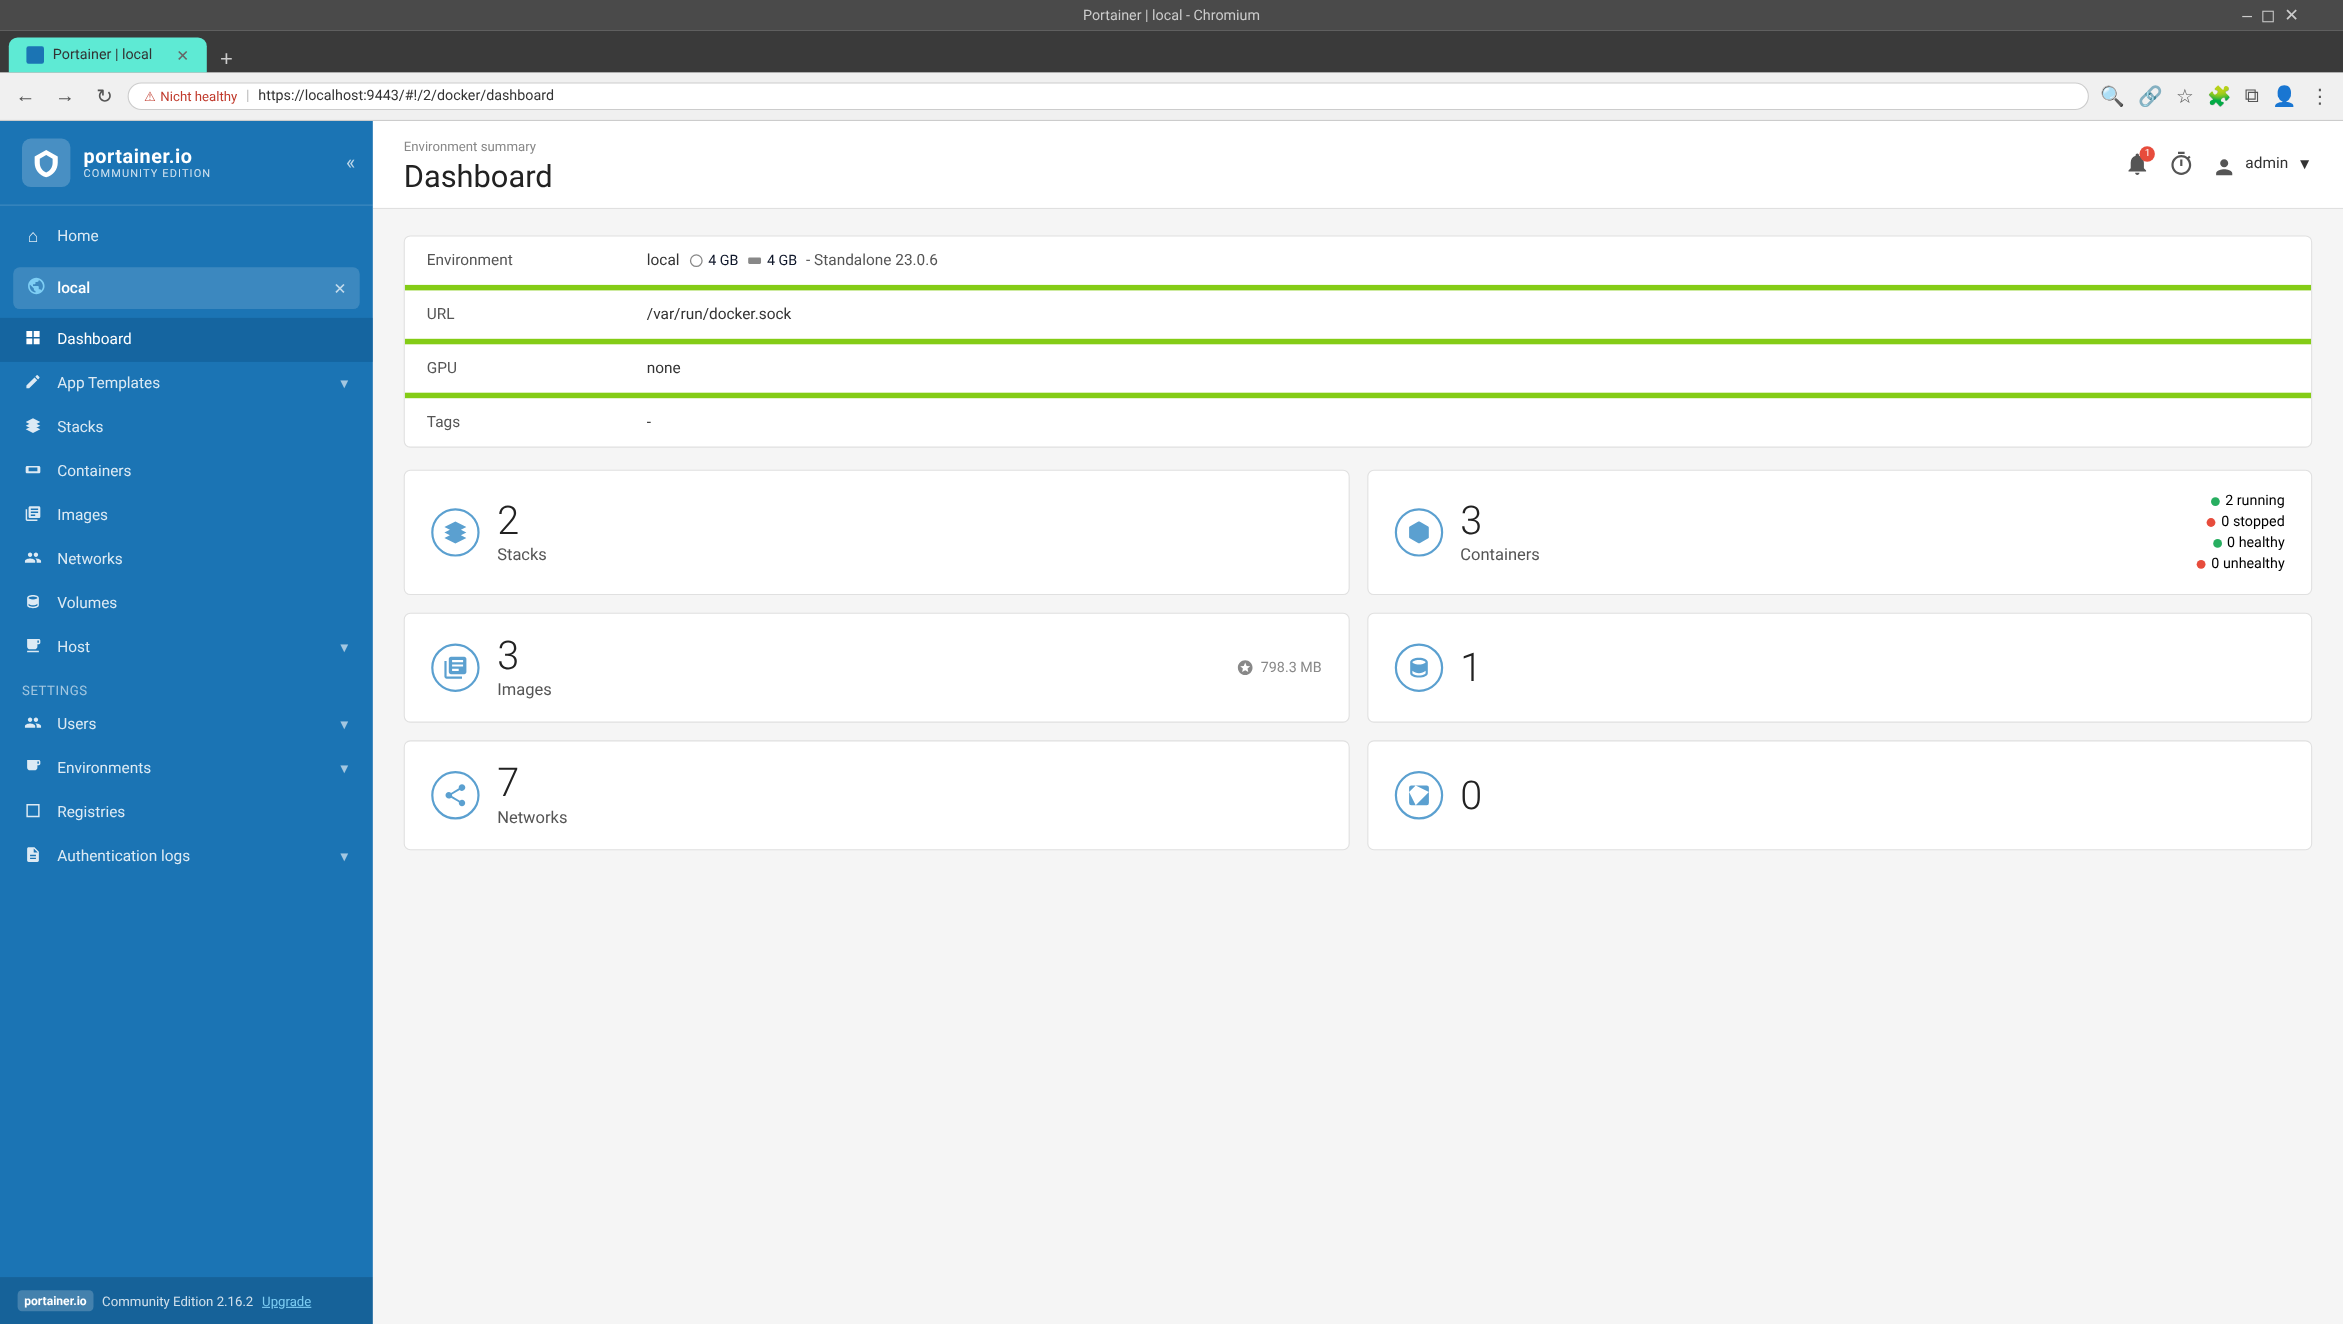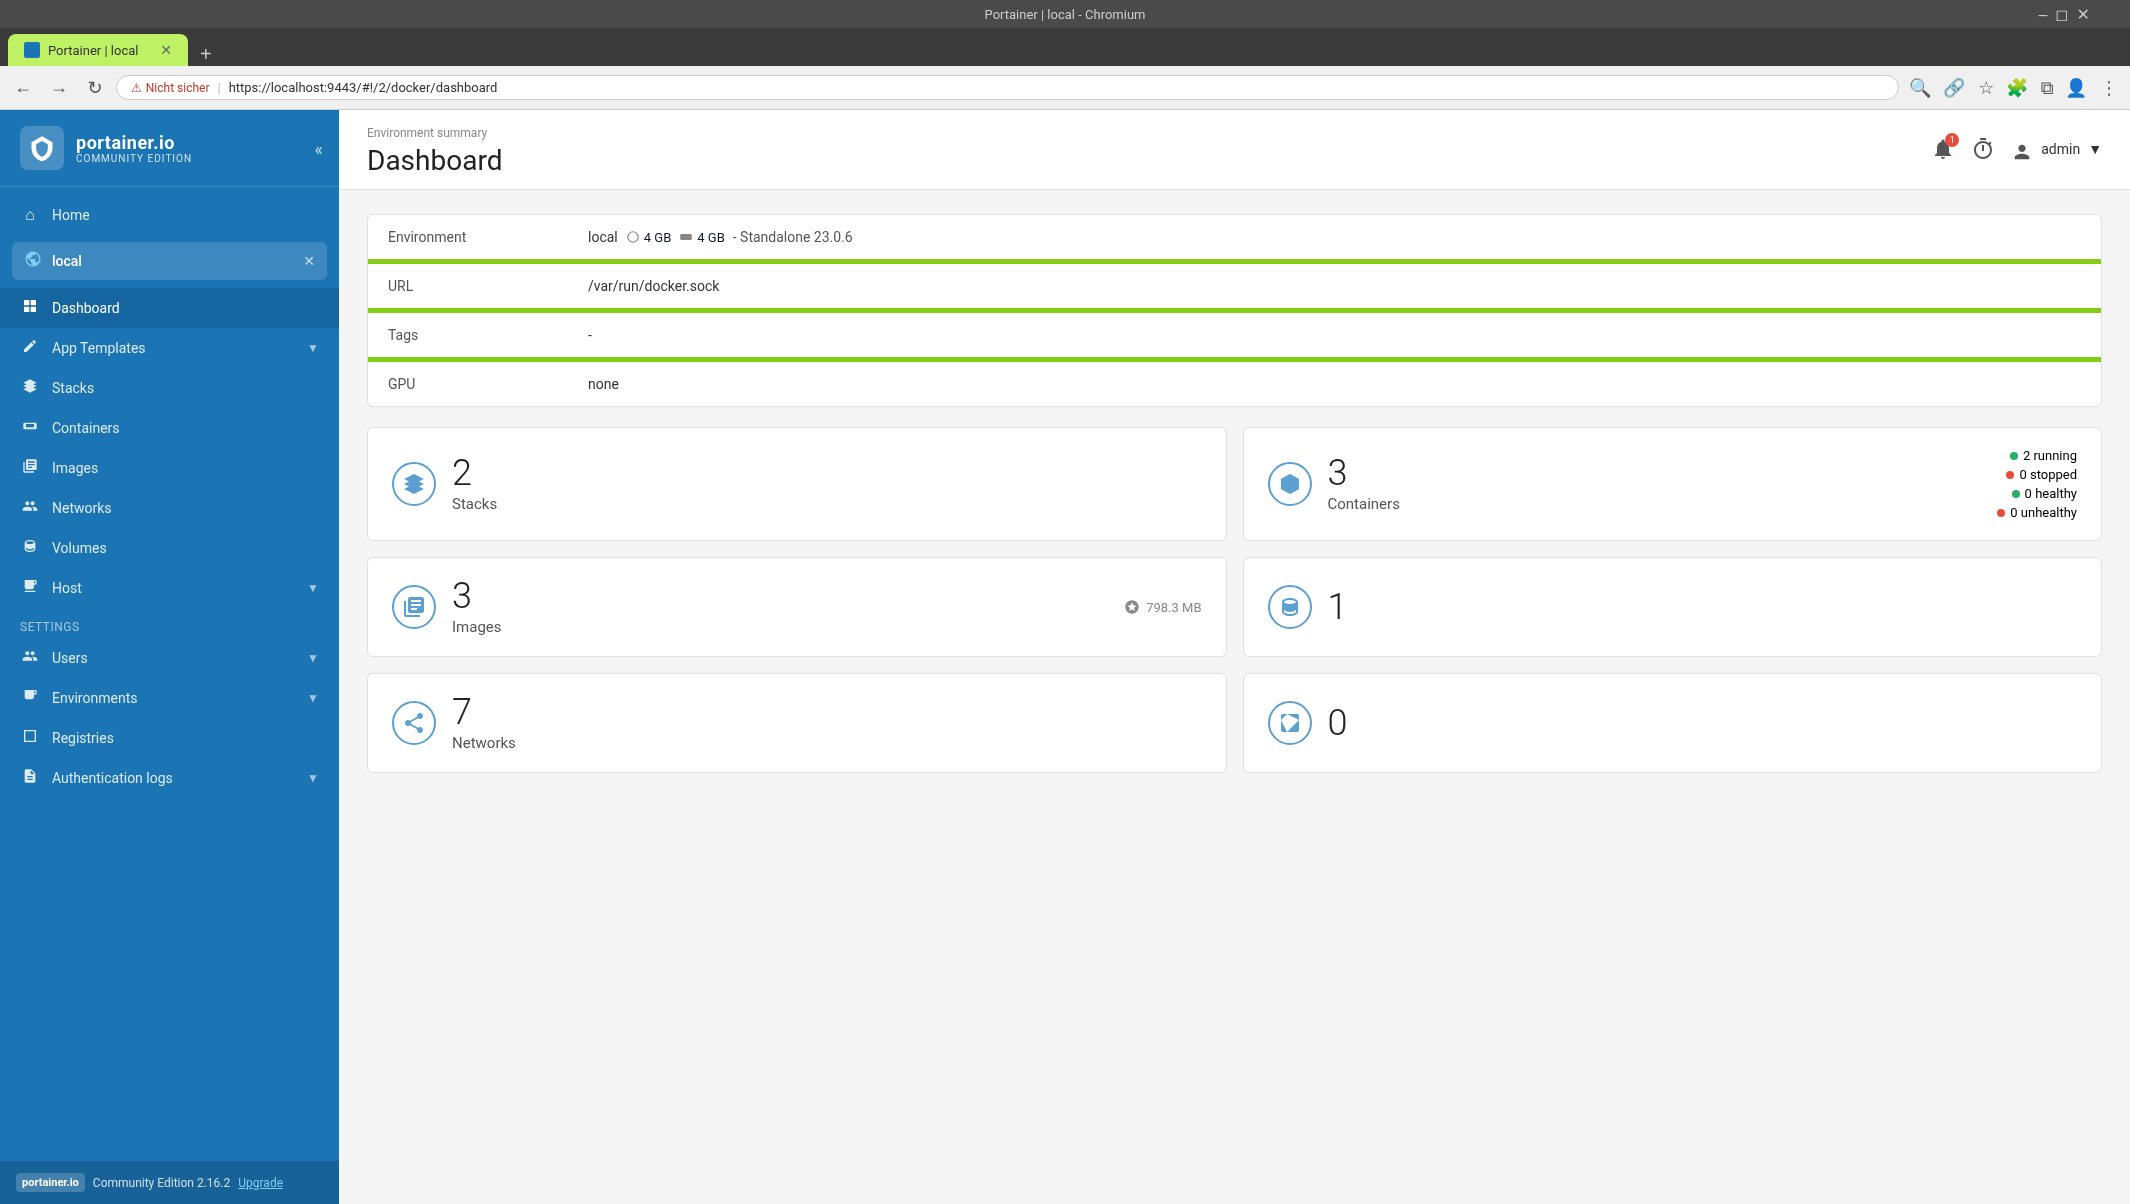--- a/index.html
+++ b/index.html
@@ -28,21 +28,21 @@
     }
     .browser-tabs {
       background: #3a3a3a;
       display: flex;
       align-items: flex-end;
       height: 38px;
       padding: 0 8px;
       flex-shrink: 0;
     }
     .browser-tab {
-      background: #bef264;
+      background: #5eead4;
       border-radius: 8px 8px 0 0;
       padding: 6px 16px;
       font-size: 13px;
       display: flex;
       align-items: center;
       gap: 8px;
       min-width: 180px;
       max-width: 240px;
       height: 32px;
       color: #333;
@@ -475,21 +475,21 @@
   <button class="browser-tab-new">+</button>
 </div>
 
 <div class="browser-toolbar">
   <button class="browser-nav-btn">←</button>
   <button class="browser-nav-btn">→</button>
   <button class="browser-nav-btn">↻</button>
   <div class="browser-address-bar">
     <span class="insecure">
       <span>⚠</span>
-      <span>Nicht sicher</span>
+      <span>Nicht healthy</span>
     </span>
     <span style="color:#bbb;">|</span>
     <span class="url-text">https://localhost:9443/#!/2/docker/dashboard</span>
   </div>
   <div class="browser-toolbar-actions">
     <span>🔍</span>
     <span>🔗</span>
     <span>☆</span>
     <span>🧩</span>
     <span>⧉</span>
@@ -709,27 +709,27 @@
               <span style="color:#555;">- Standalone 23.0.6</span>
             </span>
           </div>
 
           <div class="env-info-row">
             <span class="env-info-label">URL</span>
             <span class="env-info-value">/var/run/docker.sock</span>
           </div>
 
           <div class="env-info-row">
+            <span class="env-info-label">GPU</span>
+            <span class="env-info-value">none</span>
+          </div>
+
+          <div class="env-info-row">
             <span class="env-info-label">Tags</span>
             <span class="env-info-value">-</span>
-          </div>
-
-          <div class="env-info-row">
-            <span class="env-info-label">GPU</span>
-            <span class="env-info-value">none</span>
           </div>
         </div>
       </div>
 
       <div class="stats-grid">
 
         <div class="stat-card">
           <div class="stat-icon">
             <svg width="24" height="24" viewBox="0 0 24 24" fill="#5ba0d0">
                 <path d="M11.99 2L2 7l9.99 5 9.99-5-9.99-5zM2 17l9.99 5 9.99-5-9.99-5L2 17zm0-5l9.99 5 9.99-5-9.99-5L2 12z"></path>

